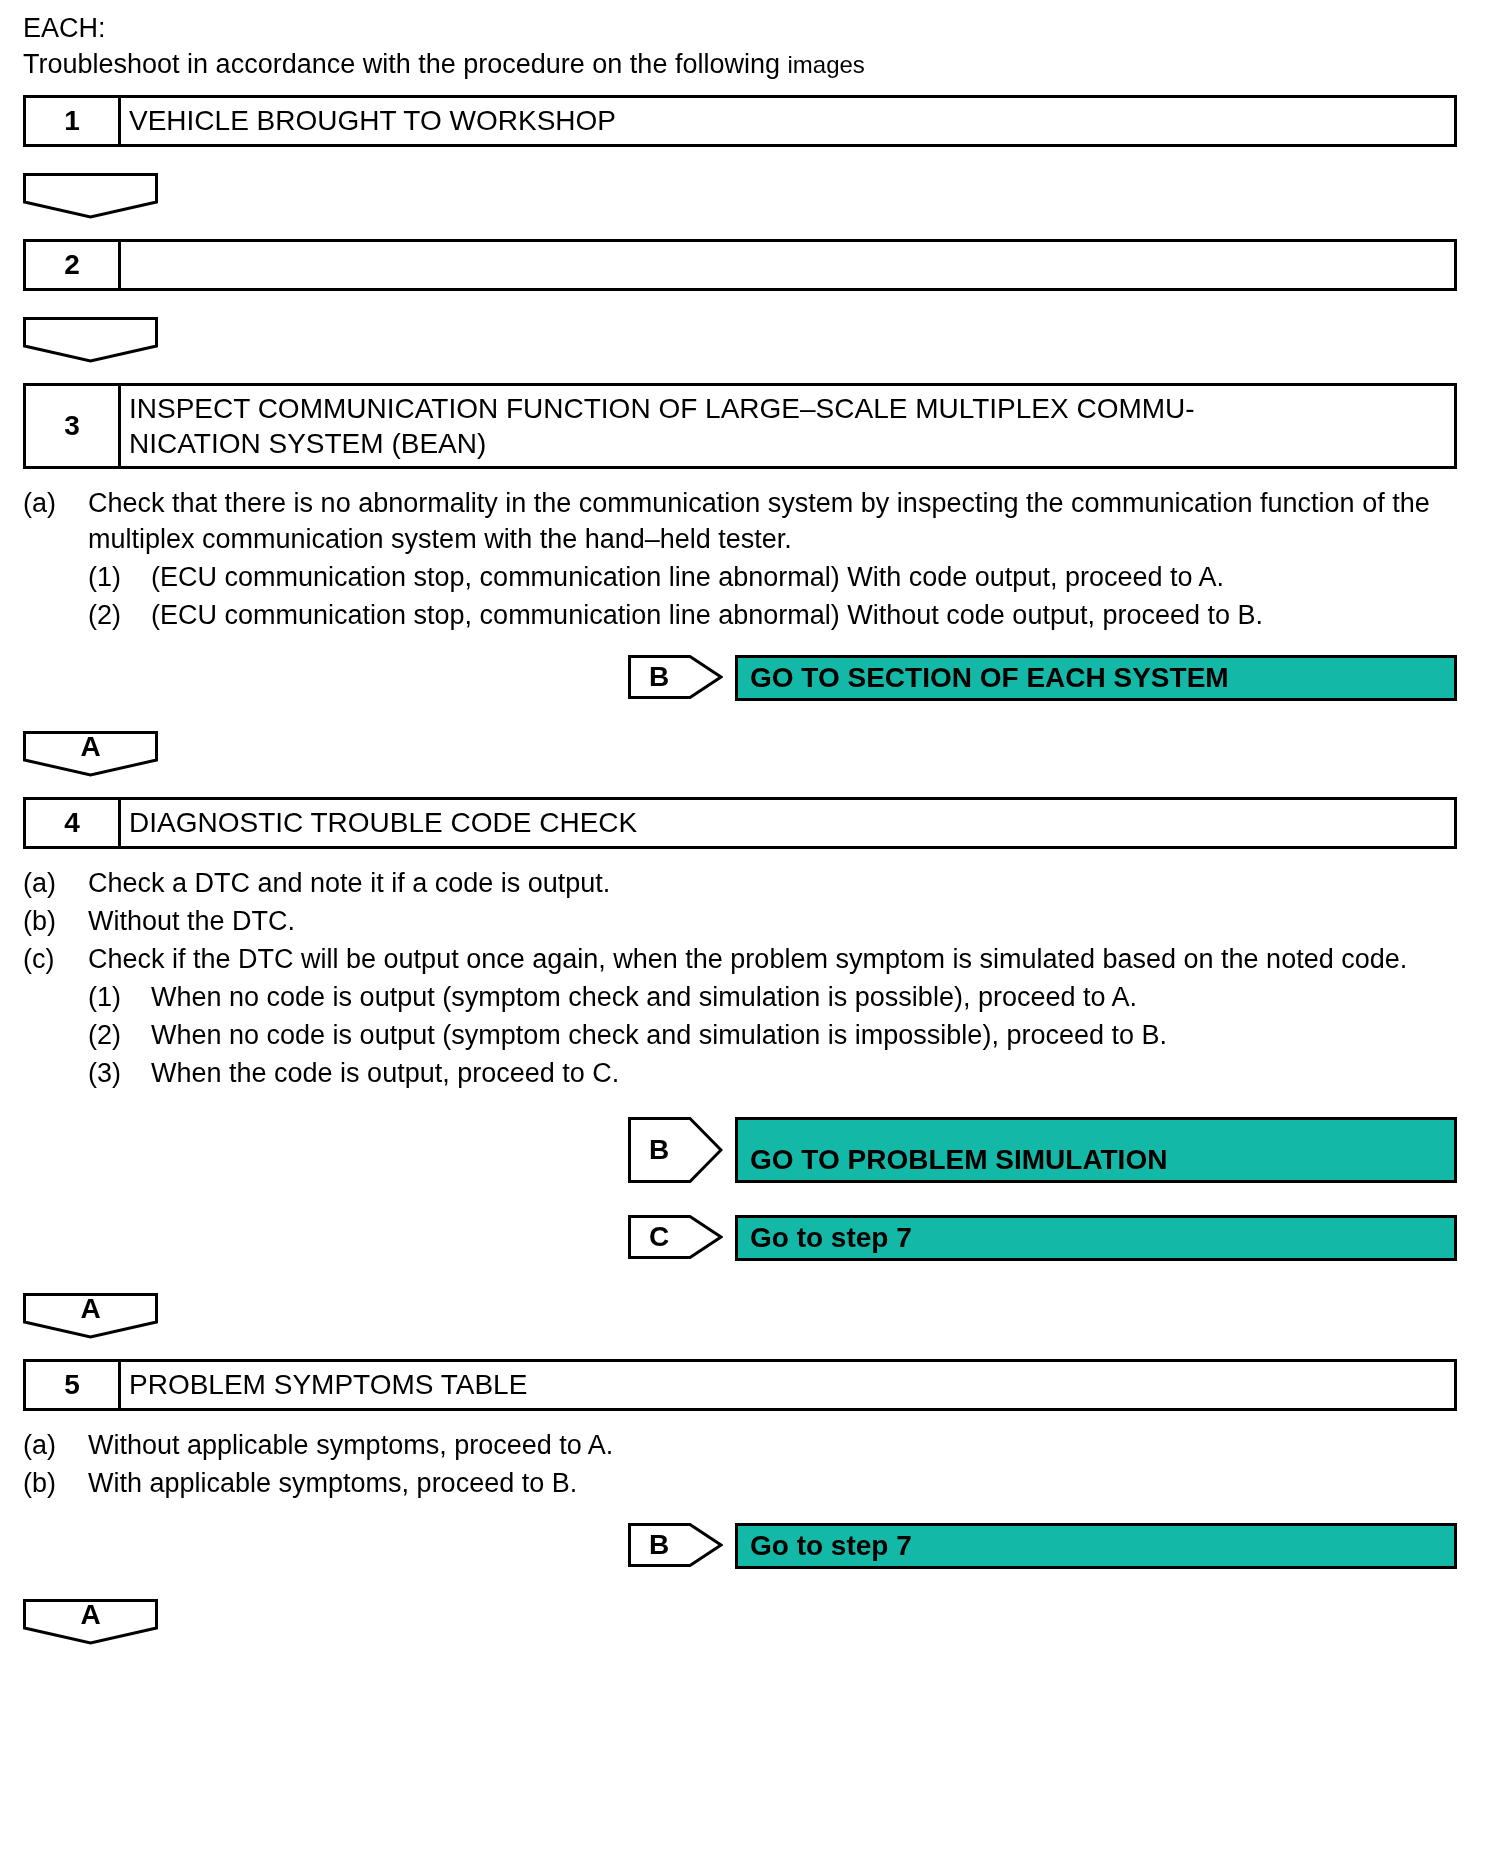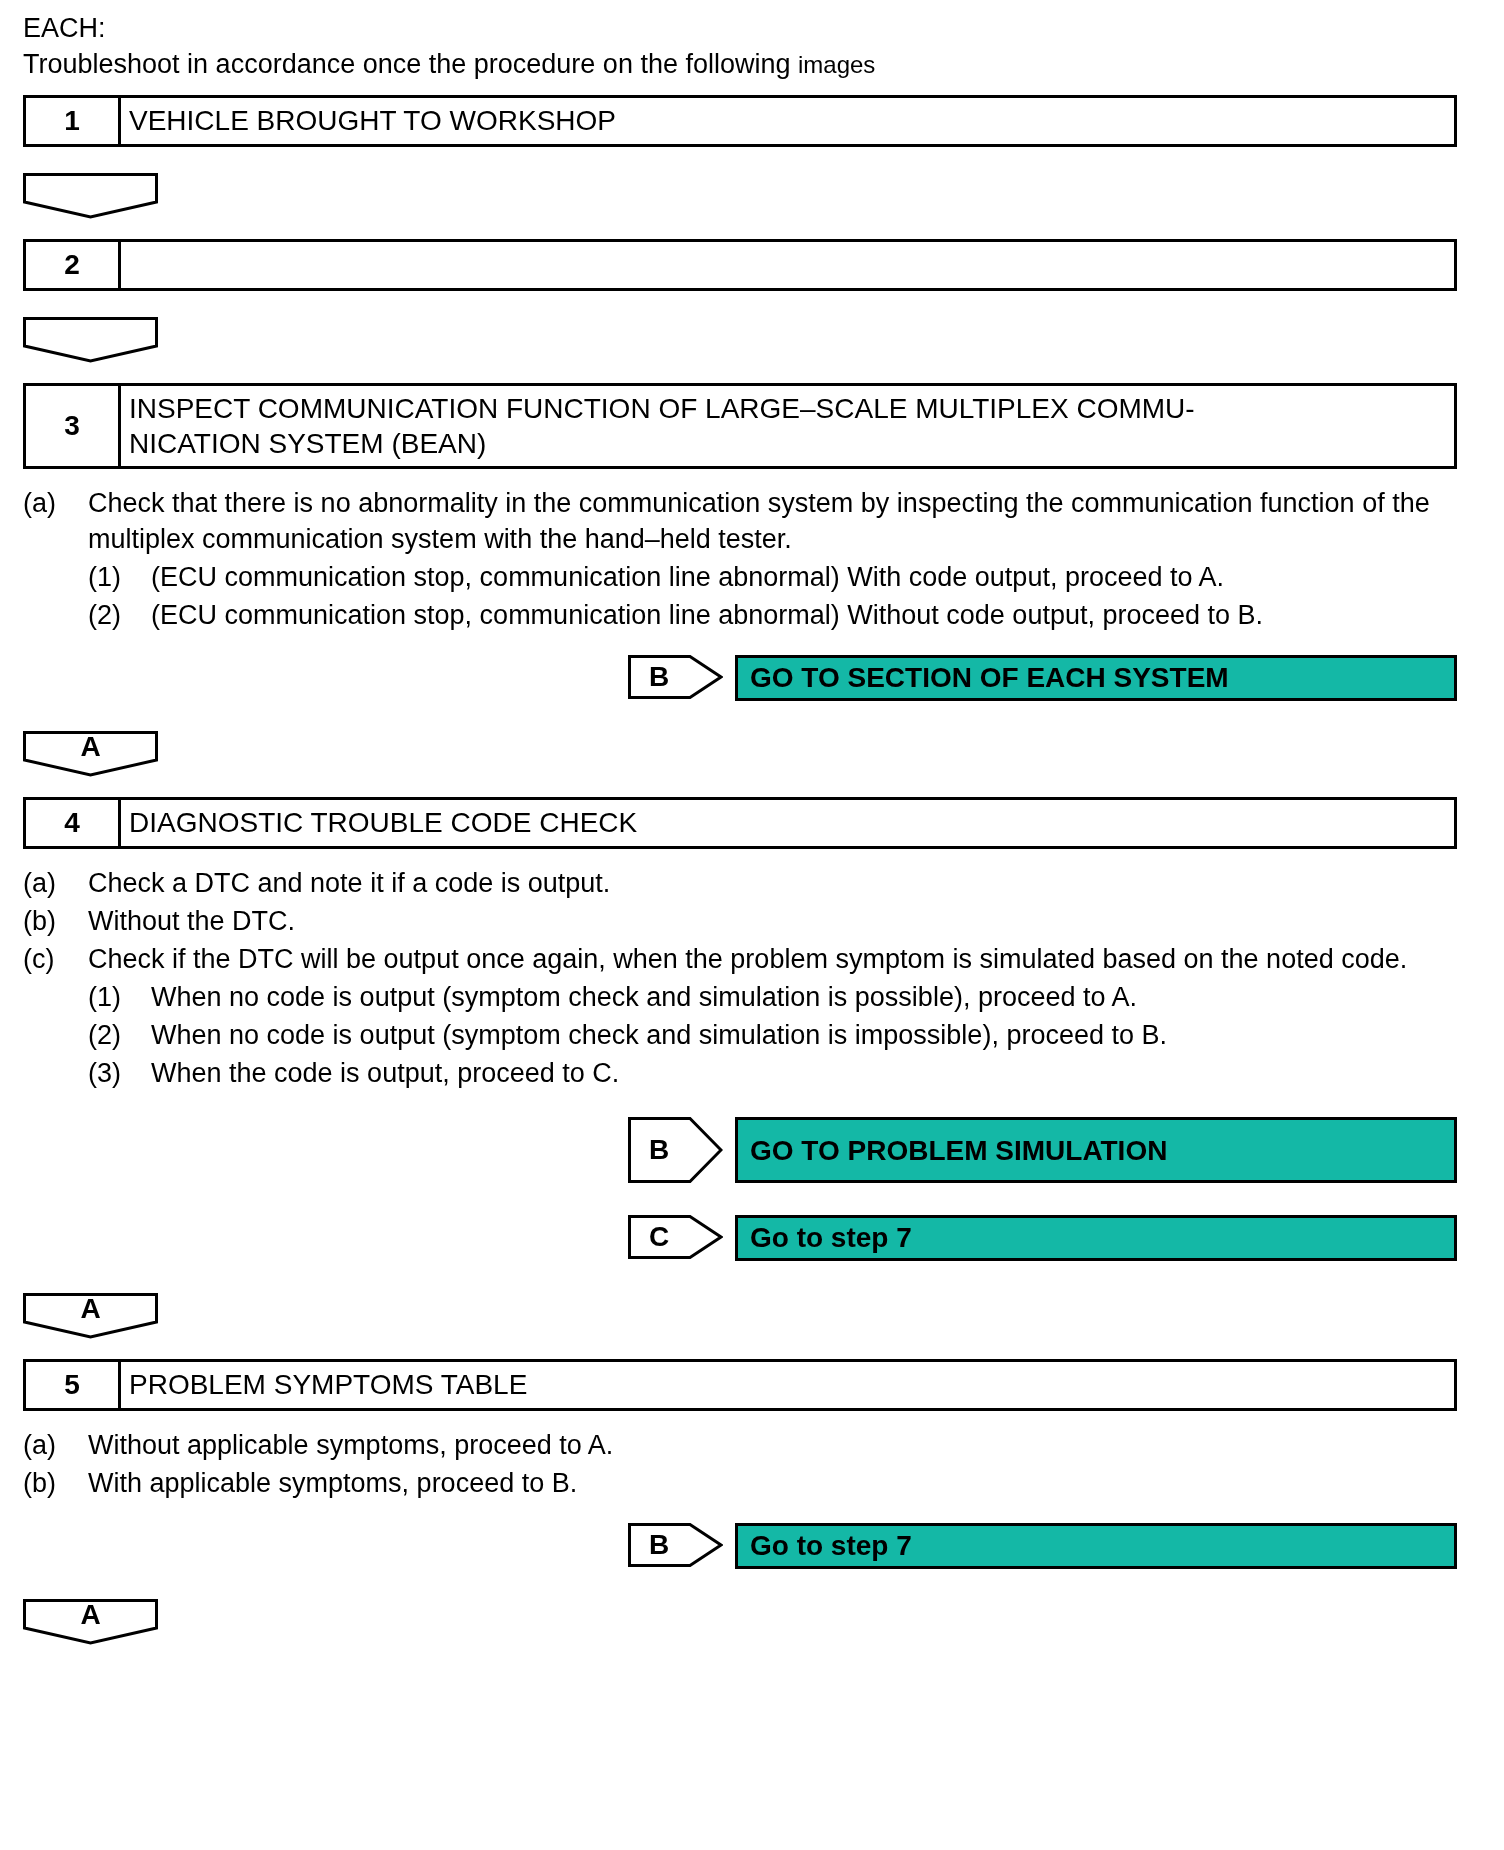--- a/index.html
+++ b/index.html
@@ -99,36 +99,36 @@
     font-size: 28px;
     line-height: 34px;
     padding: 3px 12px;
     min-height: 44px;
     display: flex;
     align-items: center;
     background: #14b8a6;
   }
   .branch-box.tall {
     min-height: 66px;
-    align-items: center;
+    align-items: flex-end;
     padding-top: 5px;
   }
 
   .mt-26 { margin-top: 26px; }
   .mt-30 { margin-top: 30px; }
   .mt-32 { margin-top: 32px; }
 </style>
 </head>
 <body>
 
 <div class="page">
 
   <div class="hint-label">EACH:</div>
   <div class="hint-line">
-    <span>Troubleshoot in accordance once the procedure on the following </span><span class="tail">images</span>
+    <span>Troubleshoot in accordance with the procedure on the following </span><span class="tail">images</span>
   </div>
 
   <div class="step-box">
     <div class="step-num">1</div>
     <div class="step-title">VEHICLE BROUGHT TO WORKSHOP</div>
   </div>
 
   <div class="connector">
     <svg width="135" height="46" viewBox="0 0 135 46">
       <polygon points="1.5,1.5 133.5,1.5 133.5,29 67.5,44 1.5,29" fill="#fff" stroke="#000" stroke-width="3"></polygon>

